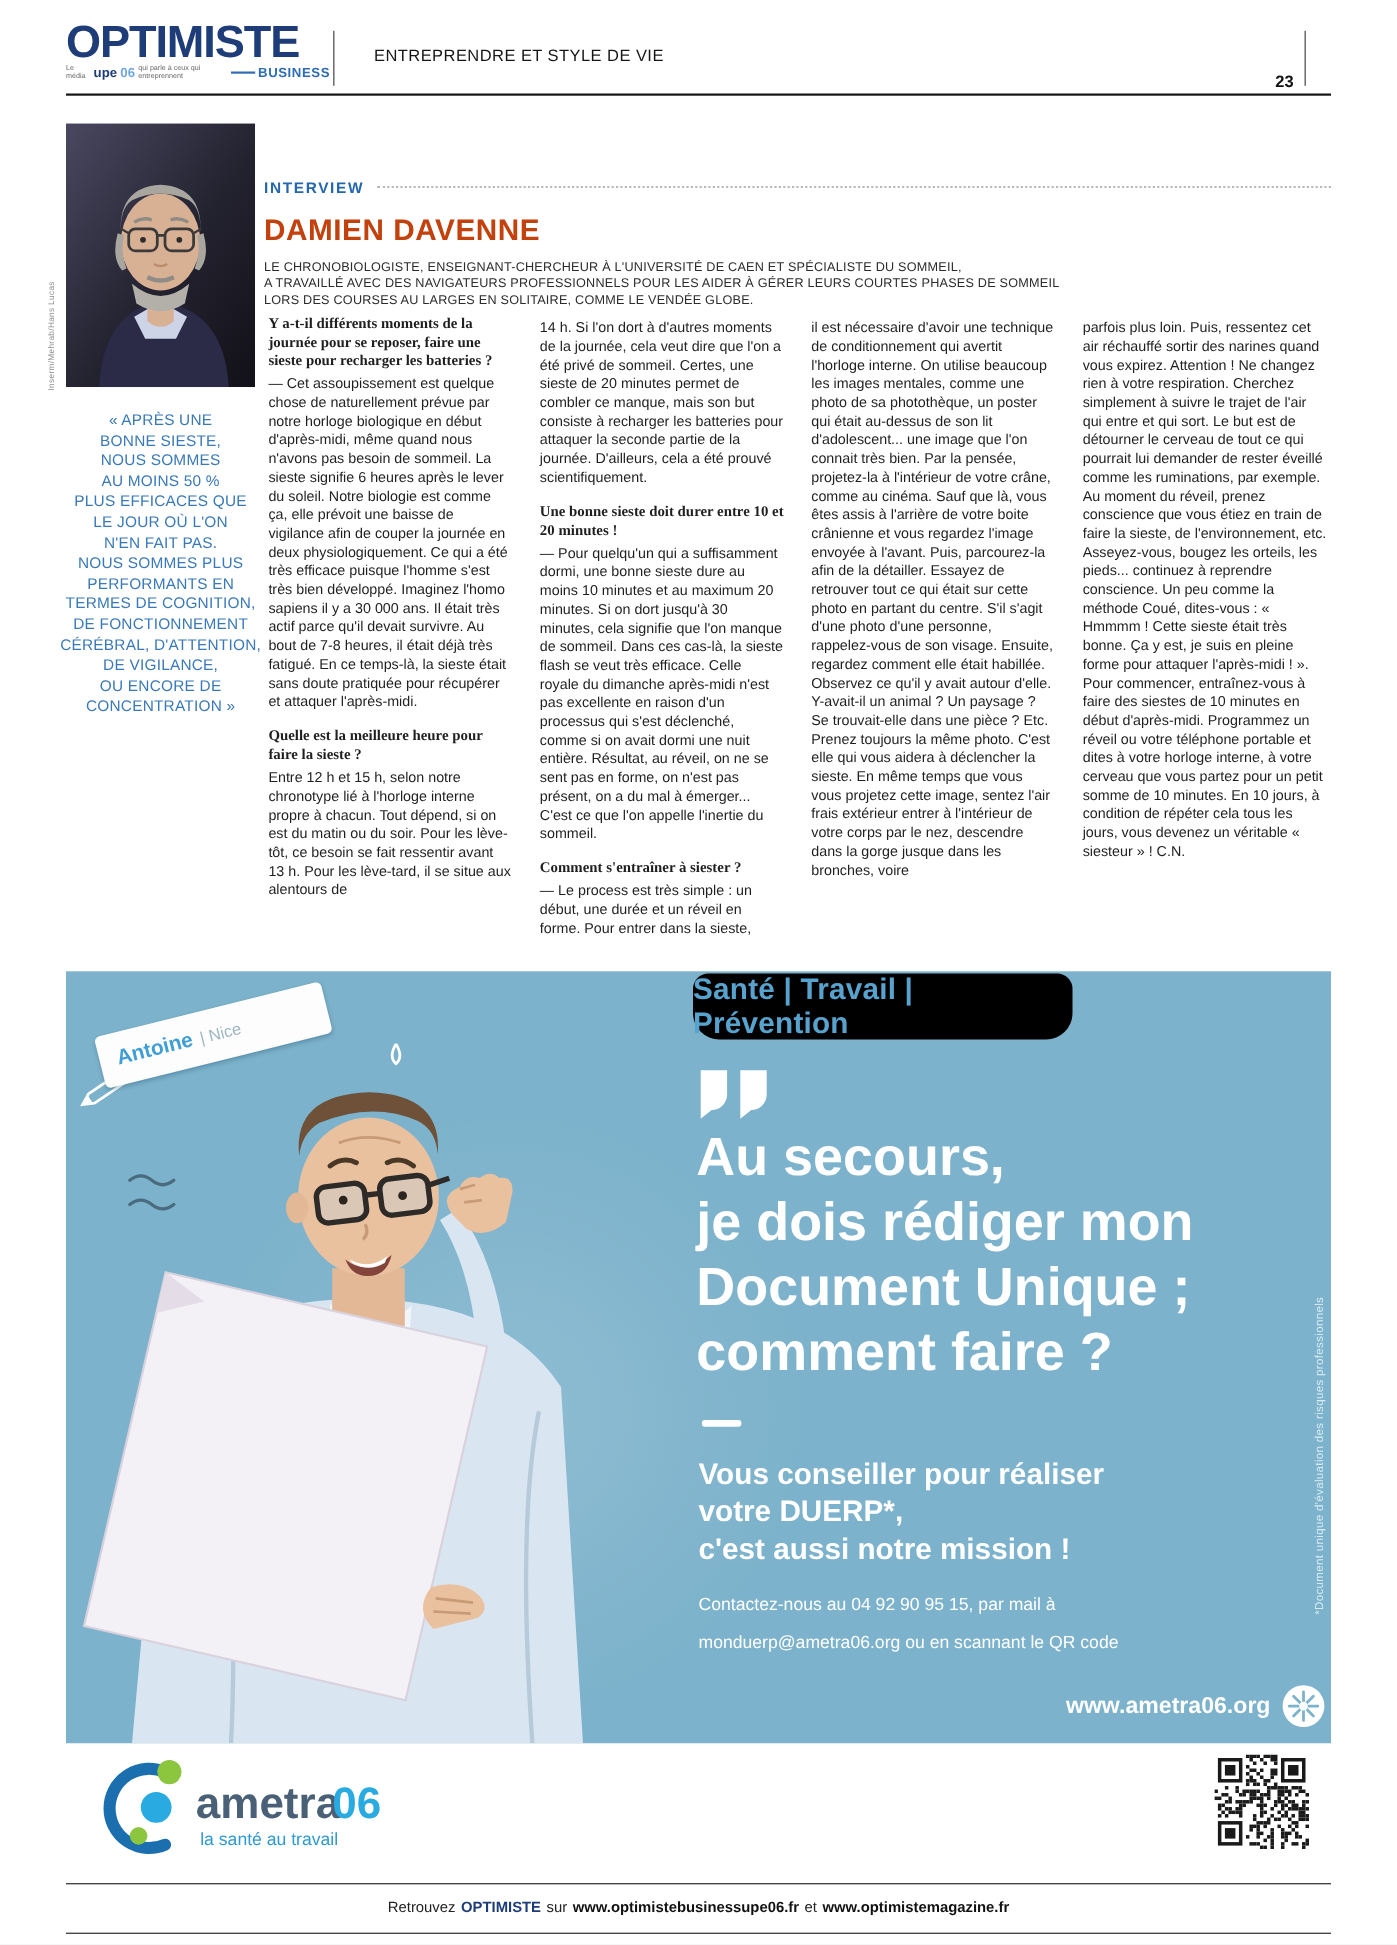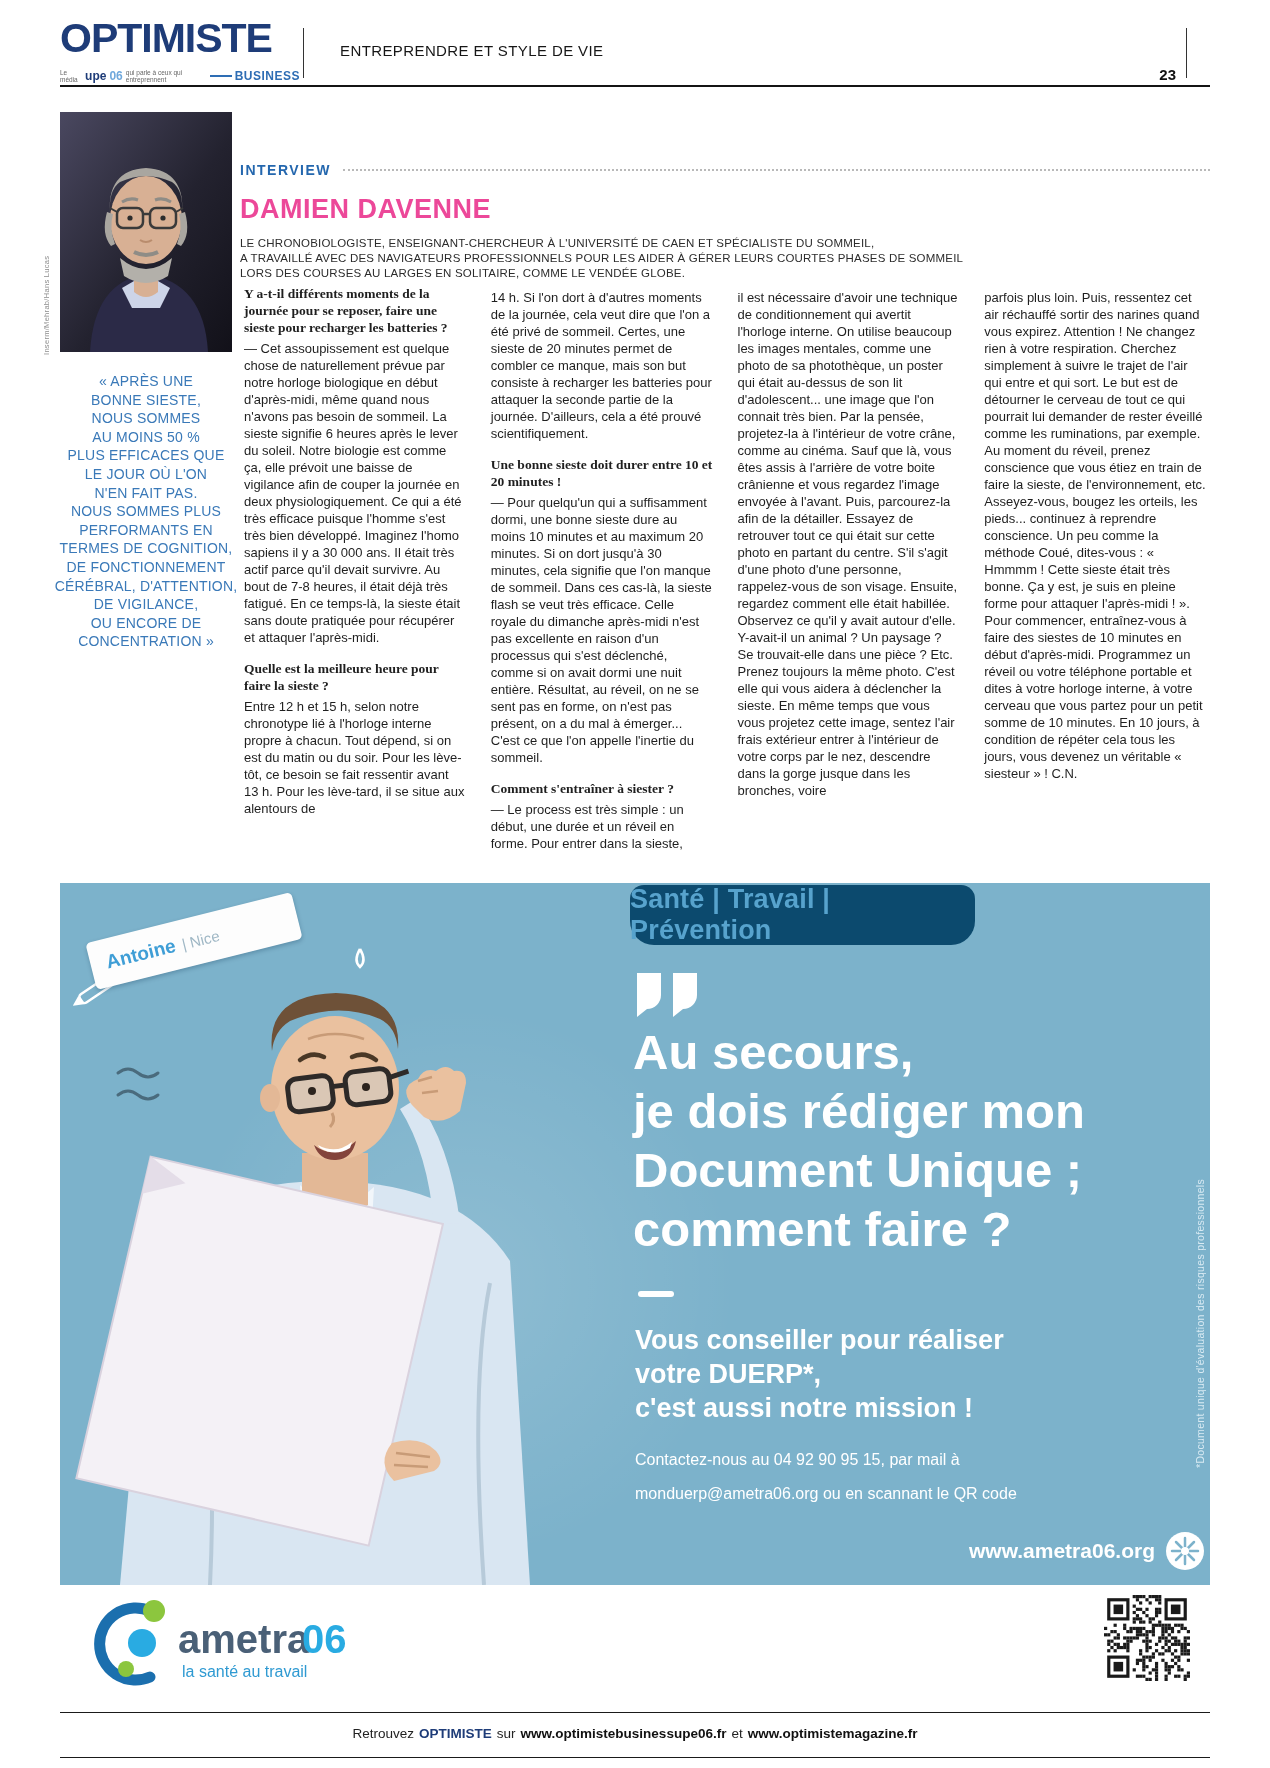--- a/index.html
+++ b/index.html
@@ -2,21 +2,21 @@
 <html><head>
 <meta charset="utf-8">
 <style>
   html,body{margin:0;padding:0;background:#e8e8e8;}
   .page{position:relative;width:1270px;height:1768px;background:#ffffff;
         font-family:"Liberation Sans",sans-serif;overflow:hidden;margin:0 auto;}
 
   
   .hdr-logo{position:absolute;left:60px;top:18px;width:240px;}
   .logo-title{font-size:41px;font-weight:800;color:#1e3c78;letter-spacing:-1px;line-height:40px;}
-  .logo-sub{display:flex;align-items:flex-end;gap:3px;margin-top:11px;}
+  .logo-sub{display:flex;align-items:flex-end;gap:3px;margin-top:1px;}
   .logo-pre,.logo-post{font-size:6.5px;color:#666;}
   .logo-upe{font-size:12px;font-weight:800;color:#1e3c78;}
   .logo-06{font-size:12px;font-weight:800;color:#6fa8dc;}
   .logo-dash{width:26px;height:2px;background:#2e6db4;align-self:center;}
   .logo-business{font-size:12px;font-weight:800;color:#2e6db4;letter-spacing:0.5px;}
   .hdr-divider{position:absolute;left:303px;top:28px;width:1px;height:50px;background:#333;}
   .hdr-section{position:absolute;left:340px;top:42px;font-size:15px;color:#161616;letter-spacing:0.4px;}
   .hdr-pgdiv{position:absolute;left:1186px;top:28px;width:1px;height:50px;background:#333;}
   .hdr-page{position:absolute;left:1156px;top:42px;width:20px;text-align:right;font-size:15px;font-weight:800;color:#111;margin-top:24px;}
   .hdr-rule{position:absolute;left:60px;top:85px;width:1150px;height:2px;background:#141414;}
@@ -25,36 +25,36 @@
   .photo-box{position:absolute;left:60px;top:112px;width:172px;height:240px;overflow:hidden;}
   .photo-credit{position:absolute;left:42px;top:200px;height:155px;writing-mode:vertical-rl;
     transform:rotate(180deg);font-size:7.5px;color:#8d8d8d;letter-spacing:0.3px;}
   .pull-quote{position:absolute;left:50px;top:372px;width:192px;text-align:center;
     color:#3a79b8;font-size:14px;line-height:18.6px;font-weight:500;white-space:pre-line;letter-spacing:0.2px;}
 
   
   .kicker-row{position:absolute;left:240px;top:162px;width:970px;display:flex;align-items:center;}
   .kicker{color:#2467ae;font-weight:800;font-size:14px;letter-spacing:1.5px;}
   .kicker-rule{flex:1;margin-left:12px;border-top:2px dotted #b9b9b9;height:0;}
-  .art-name{position:absolute;left:240px;top:194px;font-size:27px;font-weight:800;color:#ec4899;letter-spacing:0.5px;}
+  .art-name{position:absolute;left:240px;top:194px;font-size:27px;font-weight:800;color:#c2410c;letter-spacing:0.5px;}
   .art-deck{position:absolute;left:240px;top:236px;width:910px;font-size:11.5px;line-height:15px;
     color:#2c2c2c;white-space:pre-line;letter-spacing:0.2px;}
 
   
   .cols{position:absolute;left:240px;top:285px;width:970px;display:flex;gap:17px;}
   .col{flex:1;min-width:0;}
   .col p{font-size:13px;line-height:17px;color:#1f1f1f;margin:4px;}
   .col p.qhead{font-family:"Liberation Serif",serif;font-weight:700;font-size:13.5px;line-height:17px;margin-top:14px;}
   .col p.qhead:first-of-type{margin-top:0;}
 
   
   .ad{position:absolute;left:60px;top:883px;width:1150px;height:702px;background:#7cb2cb;overflow:hidden;}
   .ad-bg-light{position:absolute;left:120px;top:120px;width:560px;height:560px;border-radius:50%;
     background:radial-gradient(circle,rgba(255,255,255,0.14),rgba(255,255,255,0) 70%);}
-  .ad-tab{position:absolute;left:570px;top:2px;width:345px;height:60px;background:#0c4a6e;
+  .ad-tab{position:absolute;left:570px;top:2px;width:345px;height:60px;background:#000000;
     border-radius:14px 14px 24px 24px;display:flex;align-items:center;justify-content:center;
     font-size:27px;font-weight:800;color:#57a3cd;letter-spacing:0.2px;}
   .ad-sticker{position:absolute;left:28px;top:34px;width:196px;height:48px;background:#fdfdfd;
     border-radius:5px;transform:rotate(-14deg);display:flex;align-items:center;gap:7px;
     padding-left:16px;box-shadow:0 2px 4px rgba(0,40,70,0.25);}
   .sticker-name{font-size:19px;font-weight:800;color:#3f9ed6;}
   .sticker-place{font-size:15px;color:#9fb7c5;}
   .ad-pencil{position:absolute;left:6px;top:96px;transform:rotate(-34deg);}
   .ad-quote{position:absolute;left:575px;top:88px;}
   .ad-headline{position:absolute;left:573px;top:140px;font-size:49px;line-height:59px;font-weight:800;

